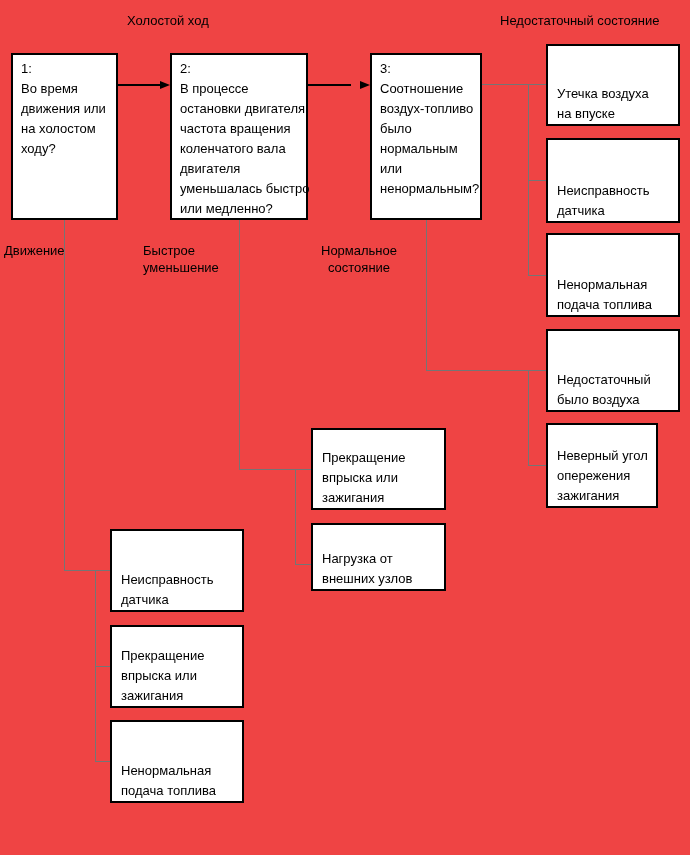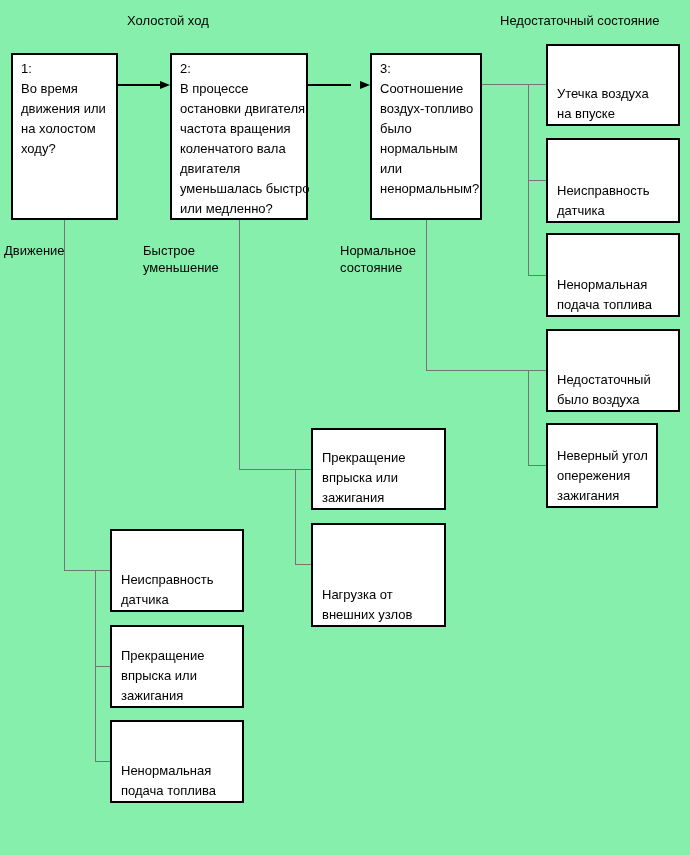--- a/index.html
+++ b/index.html
@@ -1,20 +1,20 @@
 <!DOCTYPE html>
 <html><head>
 <meta charset="utf-8">
 <style>
   html, body { margin: 0; padding: 0; }
   .canvas {
     position: relative;
     width: 690px;
     height: 855px;
-    background: #86efac;
+    background: #ef4444;
     font-family: "Liberation Sans", sans-serif;
     color: #000000;
     overflow: hidden;
   }
   .box {
     position: absolute;
     box-sizing: border-box;
     border: 2px solid #000000;
     background: #ffffff;
     font-size: 13px;
@@ -43,21 +43,21 @@
 <body>
 
 <div class="canvas">
 
   <div class="lbl" style="left:127px; top:12px;">Холостой ход</div>
   <div class="lbl" style="left:500px; top:12px;">Недостаточный состояние</div>
 
   <div class="lbl" style="left:4px; top:242px;">Движение</div>
   <div class="lbl" style="left:143px; top:242px;">Быстрое
 уменьшение</div>
-  <div class="lbl" style="left:340px; top:242px;">Нормальное
+  <div class="lbl" style="left:321px; top:242px;text-align:center;">Нормальное
 состояние</div>
 
   <div class="box qbox" style="left:11px; top:53px; width:107px; height:167px;">1:
 Во время
 движения или
 на холостом
 ходу?</div>
   <div class="box qbox" style="left:170px; top:53px; width:138px; height:167px;">2:
 В процессе
 остановки двигателя
@@ -87,21 +87,21 @@
 подача топлива</span></div>
   <div class="box obox" style="left:546px; top:329px; width:134px; height:83px;"><span>Недостаточный
 было воздуха</span></div>
   <div class="box obox" style="left:546px; top:423px; width:112px; height:85px;"><span>Неверный угол
 опережения
 зажигания</span></div>
 
   <div class="box obox" style="left:311px; top:428px; width:135px; height:82px;"><span>Прекращение
 впрыска или
 зажигания</span></div>
-  <div class="box obox" style="left:311px; top:523px; width:135px; height:104px;"><span>Нагрузка от
+  <div class="box obox" style="left:311px; top:523px; width:135px; height:68px;"><span>Нагрузка от
 внешних узлов</span></div>
 
   <div class="box obox" style="left:110px; top:529px; width:134px; height:83px;"><span>Неисправность
 датчика</span></div>
   <div class="box obox" style="left:110px; top:625px; width:134px; height:83px;"><span>Прекращение
 впрыска или
 зажигания</span></div>
   <div class="box obox" style="left:110px; top:720px; width:134px; height:83px;"><span>Ненормальная
 подача топлива</span></div>
 

